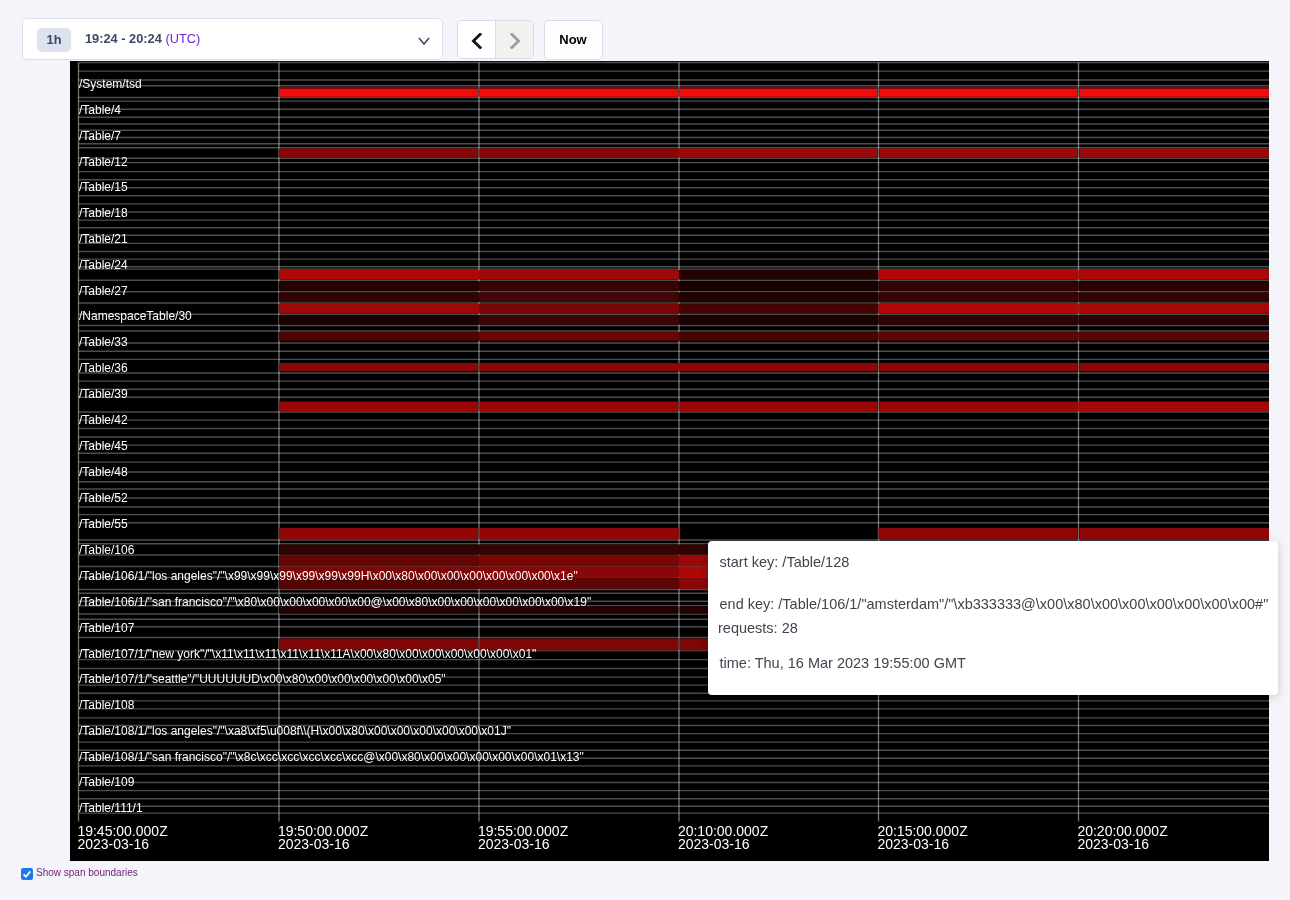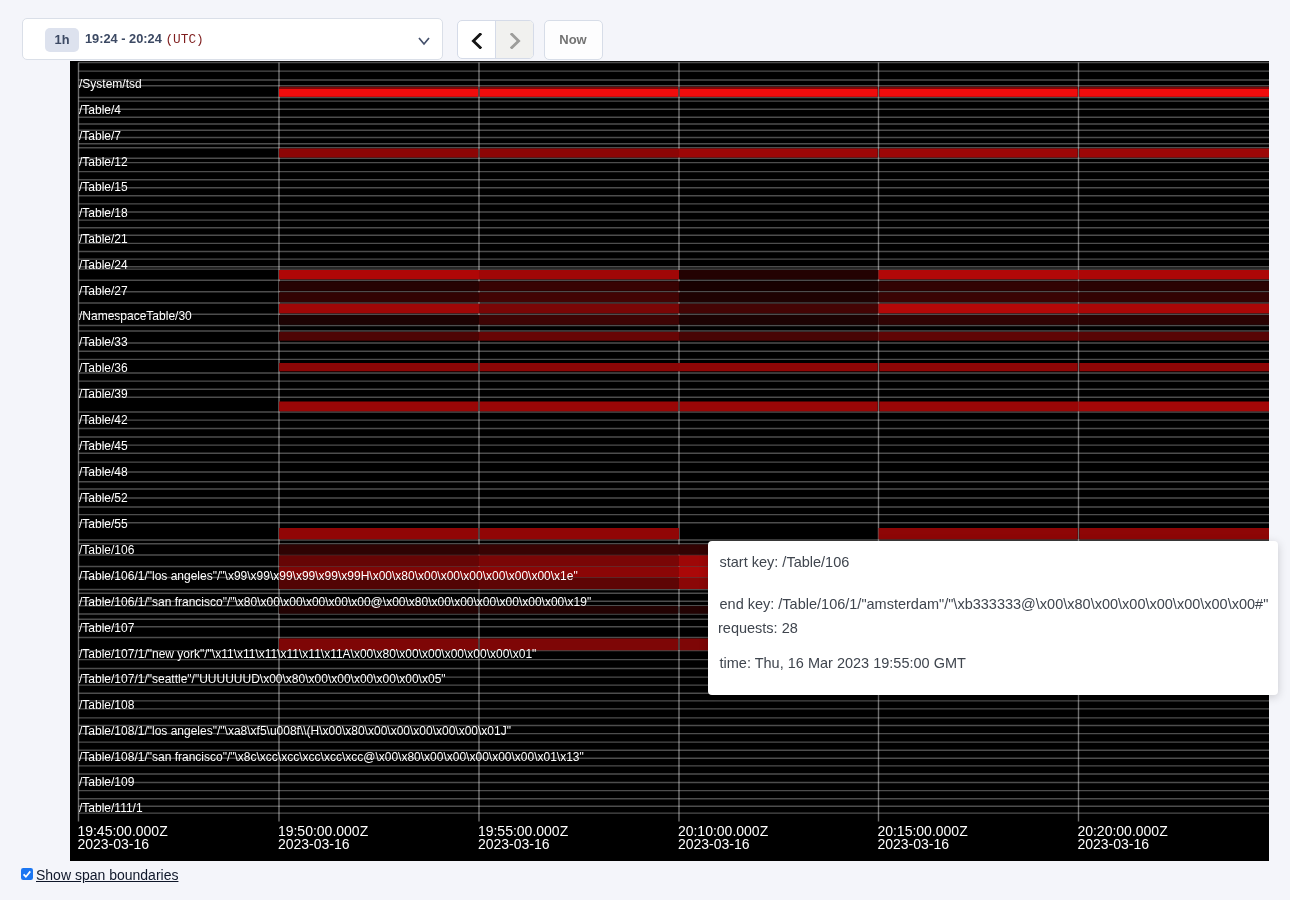--- a/index.html
+++ b/index.html
@@ -6,38 +6,38 @@
   html,body { width:1290px; height:900px; background:#f4f5fa; overflow:hidden;
     font-family:"Liberation Sans", sans-serif; }
   .abs { position:absolute; }
 </style>
 </head>
 <body>
 
 <div class="abs" style="left:21.5px; top:17.5px; width:421.5px; height:42px; background:#fff;
      border:1px solid #dadfe8; border-radius:5px;"></div>
 <div class="abs" style="left:37px; top:28px; width:34px; height:23.5px; background:#dde2ee;
-     border-radius:5px; color:#3c4963; font-size:12.8px; font-weight:bold; text-align:center; line-height:23.5px;margin-left:8px;">1h</div>
-<div class="abs" style="left:85px; top:31px; font-size:12.8px; font-weight:bold; color:#3c4963;">19:24 - 20:24 <span style="font-weight:normal; color:#7f1d1d;font-family:Liberation Mono, monospace;">(UTC)</span></div>
+     border-radius:5px; color:#3c4963; font-size:12.8px; font-weight:bold; text-align:center; line-height:23.5px;">1h</div>
+<div class="abs" style="left:85px; top:31px; font-size:12.8px; font-weight:bold; color:#3c4963;">19:24 - 20:24 <span style="font-weight:normal; color:#6d28d9;">(UTC)</span></div>
 <svg class="abs" style="left:417px; top:36px;" width="14" height="10" viewBox="0 0 14 10">
   <polyline points="2,2 7,8 12,2" fill="none" stroke="#44506b" stroke-width="1.7"></polyline>
 </svg>
 
 <div class="abs" style="left:456.5px; top:20px; width:77.5px; height:39px; border:1px solid #d5dbe8;
      border-radius:5px; background:#fff; overflow:hidden;">
   <div class="abs" style="left:37.6px; top:0; width:39.9px; height:39px; background:#f1f1ef; border-left:1px solid #d5dbe8;"></div>
   <svg class="abs" style="left:11.3px; top:11.5px;" width="16" height="16" viewBox="0 0 16 16">
     <polyline points="11.2,1.2 4.4,7.9 11.2,14.6" fill="none" stroke="#141414" stroke-width="2.8" stroke-linecap="square" stroke-linejoin="miter"></polyline>
   </svg>
   <svg class="abs" style="left:49.9px; top:11.5px;" width="16" height="16" viewBox="0 0 16 16">
     <polyline points="4.8,1.2 11.6,7.9 4.8,14.6" fill="none" stroke="#9d9d9b" stroke-width="2.8" stroke-linecap="square" stroke-linejoin="miter"></polyline>
   </svg>
 </div>
 <div class="abs" style="left:543.5px; top:19.5px; width:59px; height:40px; border:1px solid #d7dde8;
-     border-radius:5px; background:#fdfdfe; color:#737373; font-size:13px; font-weight:bold;
+     border-radius:5px; background:#fdfdfe; color:#000000; font-size:13px; font-weight:bold;
      text-align:center; line-height:38px;">Now</div>
 
 <div class="abs" style="left:22.0px; top:60.5px;margin-left:48px;">
 <svg width="1199.0" height="800.5" viewBox="0 0 1199.0 800.5" style="display:block">
 <rect x="0" y="0" width="1199.0" height="800.5" fill="#000"></rect>
 <path d="M8.5 1.5H1199.0M8.5 10.1H1199.0M8.5 19.0H1199.0M8.5 24.7H1199.0M8.5 36.5H1199.0M8.5 40.1H1199.0M8.5 48.2H1199.0M8.5 56.3H1199.0M8.5 63.0H1199.0M8.5 69.3H1199.0M8.5 76.5H1199.0M8.5 82.8H1199.0M8.5 86.7H1199.0M8.5 97.3H1199.0M8.5 101.6H1199.0M8.5 110.6H1199.0M8.5 118.7H1199.0M8.5 126.8H1199.0M8.5 134.8H1199.0M8.5 142.9H1199.0M8.5 151.0H1199.0M8.5 159.1H1199.0M8.5 166.7H1199.0M8.5 174.3H1199.0M8.5 182.4H1199.0M8.5 190.5H1199.0M8.5 198.1H1199.0M8.5 205.8H1199.0M8.5 208.1H1199.0M8.5 219.3H1199.0M8.5 230.7H1199.0M8.5 242.0H1199.0M8.5 253.2H1199.0M8.5 264.5H1199.0M8.5 270.0H1199.0M8.5 282.0H1199.0M8.5 290.3H1199.0M8.5 298.4H1199.0M8.5 312.0H1199.0M8.5 320.1H1199.0M8.5 328.2H1199.0M8.5 336.3H1199.0M8.5 351.0H1199.0M8.5 359.1H1199.0M8.5 367.5H1199.0M8.5 376.0H1199.0M8.5 384.1H1199.0M8.5 392.2H1199.0M8.5 401.1H1199.0M8.5 411.0H1199.0M8.5 420.8H1199.0M8.5 428.0H1199.0M8.5 437.0H1199.0M8.5 446.0H1199.0M8.5 453.6H1199.0M8.5 461.7H1199.0M8.5 479.0H1199.0M8.5 482.8H1199.0M8.5 494.0H1199.0M8.5 505.5H1199.0M8.5 516.5H1199.0M8.5 528.5H1199.0M8.5 532.2H1199.0M8.5 540.2H1199.0M8.5 544.8H1199.0M8.5 553.0H1199.0M8.5 558.2H1199.0M8.5 565.8H1199.0M8.5 576.5H1199.0M8.5 589.6H1199.0M8.5 598.6H1199.0M8.5 607.5H1199.0M8.5 616.1H1199.0M8.5 624.1H1199.0M8.5 632.2H1199.0M8.5 639.9H1199.0M8.5 647.9H1199.0M8.5 656.9H1199.0M8.5 664.5H1199.0M8.5 672.6H1199.0M8.5 681.1H1199.0M8.5 689.2H1199.0M8.5 697.3H1199.0M8.5 704.9H1199.0M8.5 713.0H1199.0M8.5 721.5H1199.0M8.5 729.6H1199.0M8.5 737.7H1199.0M8.5 745.3H1199.0M8.5 752.1H1199.0" stroke="rgba(255,255,255,0.30)" stroke-width="1.4" fill="none"></path>
 <path d="M8.5 1.5V760.5M209.0 1.5V760.5M409.0 1.5V760.5M609.0 1.5V760.5M808.5 1.5V760.5M1008.5 1.5V760.5" stroke="rgba(255,255,255,0.42)" stroke-width="1.4" fill="none"></path>
 <rect x="209.0" y="25.7" width="199.2" height="2.2" fill="#7d0808"></rect>
 <rect x="409.8" y="25.7" width="198.4" height="2.2" fill="#7d0808"></rect>
 <rect x="609.8" y="25.7" width="197.9" height="2.2" fill="#7d0808"></rect>
@@ -154,23 +154,23 @@
 <text x="607.9" y="787.5" font-family="Liberation Sans, sans-serif" font-size="14" fill="#fff">2023-03-16</text>
 <text x="807.4" y="775.3" font-family="Liberation Sans, sans-serif" font-size="14" fill="#fff">20:15:00.000Z</text>
 <text x="807.4" y="787.5" font-family="Liberation Sans, sans-serif" font-size="14" fill="#fff">2023-03-16</text>
 <text x="1007.4" y="775.3" font-family="Liberation Sans, sans-serif" font-size="14" fill="#fff">20:20:00.000Z</text>
 <text x="1007.4" y="787.5" font-family="Liberation Sans, sans-serif" font-size="14" fill="#fff">2023-03-16</text>
 </svg>
 </div>
 
 <div class="abs" style="left:708px; top:541px; width:570px; height:154px; background:#fff;
      border-radius:4px; box-shadow:0 2px 10px rgba(0,0,0,0.18); color:#3f454e; font-size:14.5px; white-space:nowrap;">
-  <div class="abs" style="left:11.5px; top:13px;">start key: /Table/106</div>
+  <div class="abs" style="left:11.5px; top:13px;">start key: /Table/128</div>
   <div class="abs" style="left:11.5px; top:55px;">end key: /Table/106/1/"amsterdam"/"\xb333333@\x00\x80\x00\x00\x00\x00\x00\x00#"</div>
   <div class="abs" style="left:10px; top:79px;">requests: 28</div>
   <div class="abs" style="left:11.5px; top:113.5px;">time: Thu, 16 Mar 2023 19:55:00 GMT</div>
 </div>
 
 <svg class="abs" style="left:21px; top:868px;" width="12" height="12" viewBox="0 0 12 12">
   <rect x="0" y="0" width="12" height="12" rx="2.2" fill="#1b76f2"></rect>
   <path d="M2.6 6.3 L4.9 8.7 L9.3 3.4" fill="none" stroke="#fff" stroke-width="1.7"></path>
 </svg>
-<div class="abs" style="left:36px; top:866.5px; font-size:14px; color:#0f172a;text-decoration:underline;">Show span boundaries</div>
+<div class="abs" style="left:36px; top:866.5px; font-size:10px; color:#701a75;">Show span boundaries</div>
 
 </body></html>

